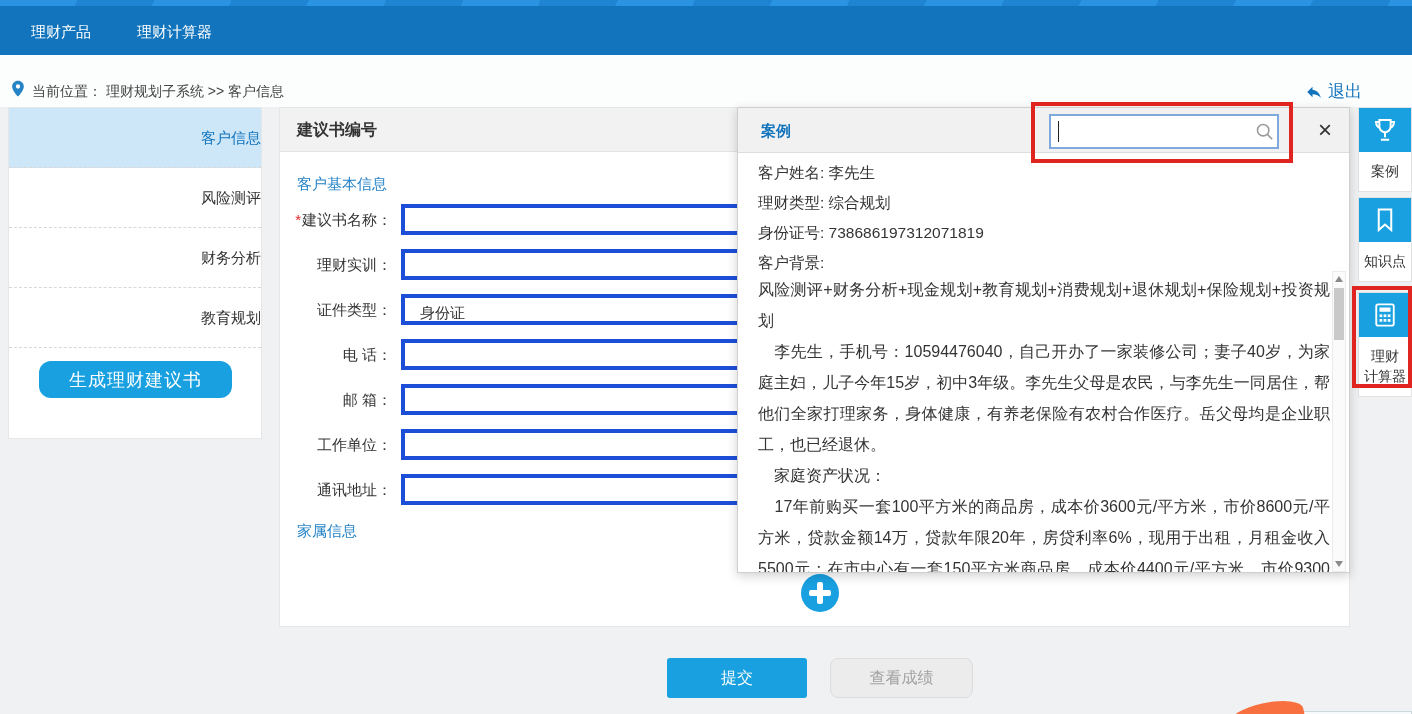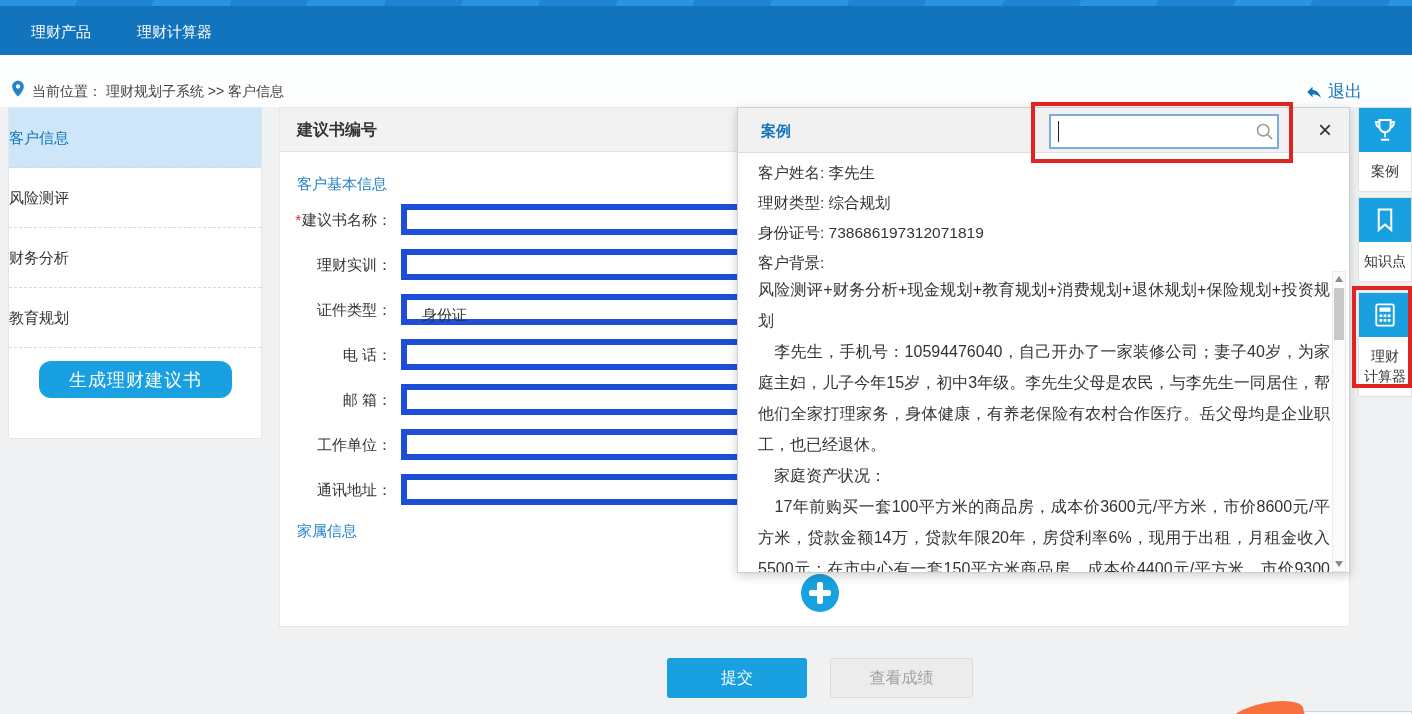--- a/index.html
+++ b/index.html
@@ -17,44 +17,44 @@
 
   
   .crumbbar { position:absolute; left:0; top:55px; width:1412px; height:52px; background:#fcfdfd; }
   .crumbbar .loc-icon { position:absolute; left:8px; top:24px; width:20px; height:20px; }
   .crumb-text { position:absolute; left:32px; top:28px; font-size:14px; color:#444; }
   .logout { position:absolute; right:50px; top:25px; font-size:17px; color:var(--accent,#1274bc); cursor:pointer; display:flex; align-items:center; gap:5px; }
   .logout svg { width:18px; height:18px; }
 
   
   .sidebar { position:absolute; left:8px; top:107px; width:254px; height:332px; background:#fff; border:1px solid #e4e6e8; }
-  .side-item { height:60px; line-height:60px; text-align:left; font-size:15px; color:#333; border-bottom:1px dashed #d8d8d8; cursor:pointer; }
+  .side-item { height:60px; line-height:60px; text-align:right; font-size:15px; color:#333; border-bottom:1px dashed #d8d8d8; cursor:pointer; }
   .side-item.active { background:#cde6f8; color:var(--accent,#1274bc); }
   .gen-btn { position:absolute; left:30px; top:253px; width:193px; height:37px; background:var(--btn-blue,#18a0e0); color:#fff;
     font-size:18px; border:none; border-radius:12px; cursor:pointer; letter-spacing:1px; }
 
   
   .main-panel { position:absolute; left:279px; top:107px; width:1071px; height:520px; background:#fff; border:1px solid #e4e6e8; }
   .panel-header { height:44px; line-height:44px; background:#f2f2f2; border-bottom:1px solid #e3e3e3; font-size:16px; font-weight:bold; color:#333; padding-left:17px; }
   .sec-title { position:absolute; left:17px; font-size:15px; color:#2583c7; }
   .sec-title.basic { top:67px; }
   .sec-title.family { top:414px; }
   .frow { position:absolute; left:0; height:31px; }
   .flabel { position:absolute; left:0; width:112px; text-align:right; font-size:15px; color:#333; line-height:31px; white-space:nowrap; }
   .req { color:#e02420; margin-right:1px; }
-  .finput { position:absolute; left:121px; top:0; width:600px; height:31px; border:6px solid #1d4ed8; background:#fff; font-size:15px; padding:0 10px; color:#333; outline:none; font-family:inherit; }
+  .finput { position:absolute; left:121px; top:0; width:600px; height:31px; border:4px solid #1d4ed8; background:#fff; font-size:15px; padding:0 10px; color:#333; outline:none; font-family:inherit; }
   .fselect { line-height:29px; padding-left:15px; cursor:pointer; }
   .add-btn { position:absolute; left:521px; top:466px; width:38px; height:38px; border-radius:50%; background:var(--btn-blue,#18a0e0); border:none; cursor:pointer; }
   .add-btn .bar { position:absolute; background:#fff; border-radius:2px; }
   .add-btn .bar.h { left:8px; top:16px; width:22px; height:6px; }
   .add-btn .bar.v { left:16px; top:8px; width:6px; height:22px; }
 
   
   .submit-btn { position:absolute; left:667px; top:658px; width:140px; height:40px; background:var(--btn-blue,#18a0e0); color:#fff; font-size:16px; border:none; border-radius:3px; cursor:pointer; }
-  .score-btn { position:absolute; left:830px; top:658px; width:143px; height:40px; background:#ececec; color:#a3a3a3; font-size:16px; border:1px solid #dcdcdc; border-radius:3px; cursor:pointer; }
+  .score-btn { position:absolute; left:830px; top:658px; width:143px; height:40px; background:#ececec; color:#a3a3a3; font-size:16px; border:1px solid #dcdcdc; border-radius:8px; cursor:pointer; }
 
   
   .case-panel { position:absolute; left:737px; top:107px; width:613px; height:466px; background:#fff; border:1px solid #cfcfcf; box-shadow:0 3px 10px rgba(0,0,0,.18); z-index:50; overflow:hidden; }
   .case-header { position:absolute; left:0; top:0; width:100%; height:45px; background:#f1f1f1; border-bottom:1px solid #ddd; }
   .case-title { position:absolute; left:23px; top:0; line-height:45px; font-size:15px; font-weight:bold; color:var(--accent,#1274bc); }
   .case-search { position:absolute; left:311px; top:6px; width:230px; height:35px; border:2px solid #7fa8dc; background:#fff; padding:0 32px 0 10px; font-size:15px; outline:none; font-family:inherit; }
   .caret { position:absolute; left:320px; top:13px; width:1px; height:21px; background:#222; }
   .search-glass { position:absolute; left:516px; top:13px; width:22px; height:22px; cursor:pointer; }
   .case-close { position:absolute; right:10px; top:8px; width:28px; height:28px; font-size:24px; line-height:28px; text-align:center; color:#333; cursor:pointer; background:none; border:none; font-family:inherit; }
   .case-body { position:absolute; left:20px; top:50px; width:572px; }

